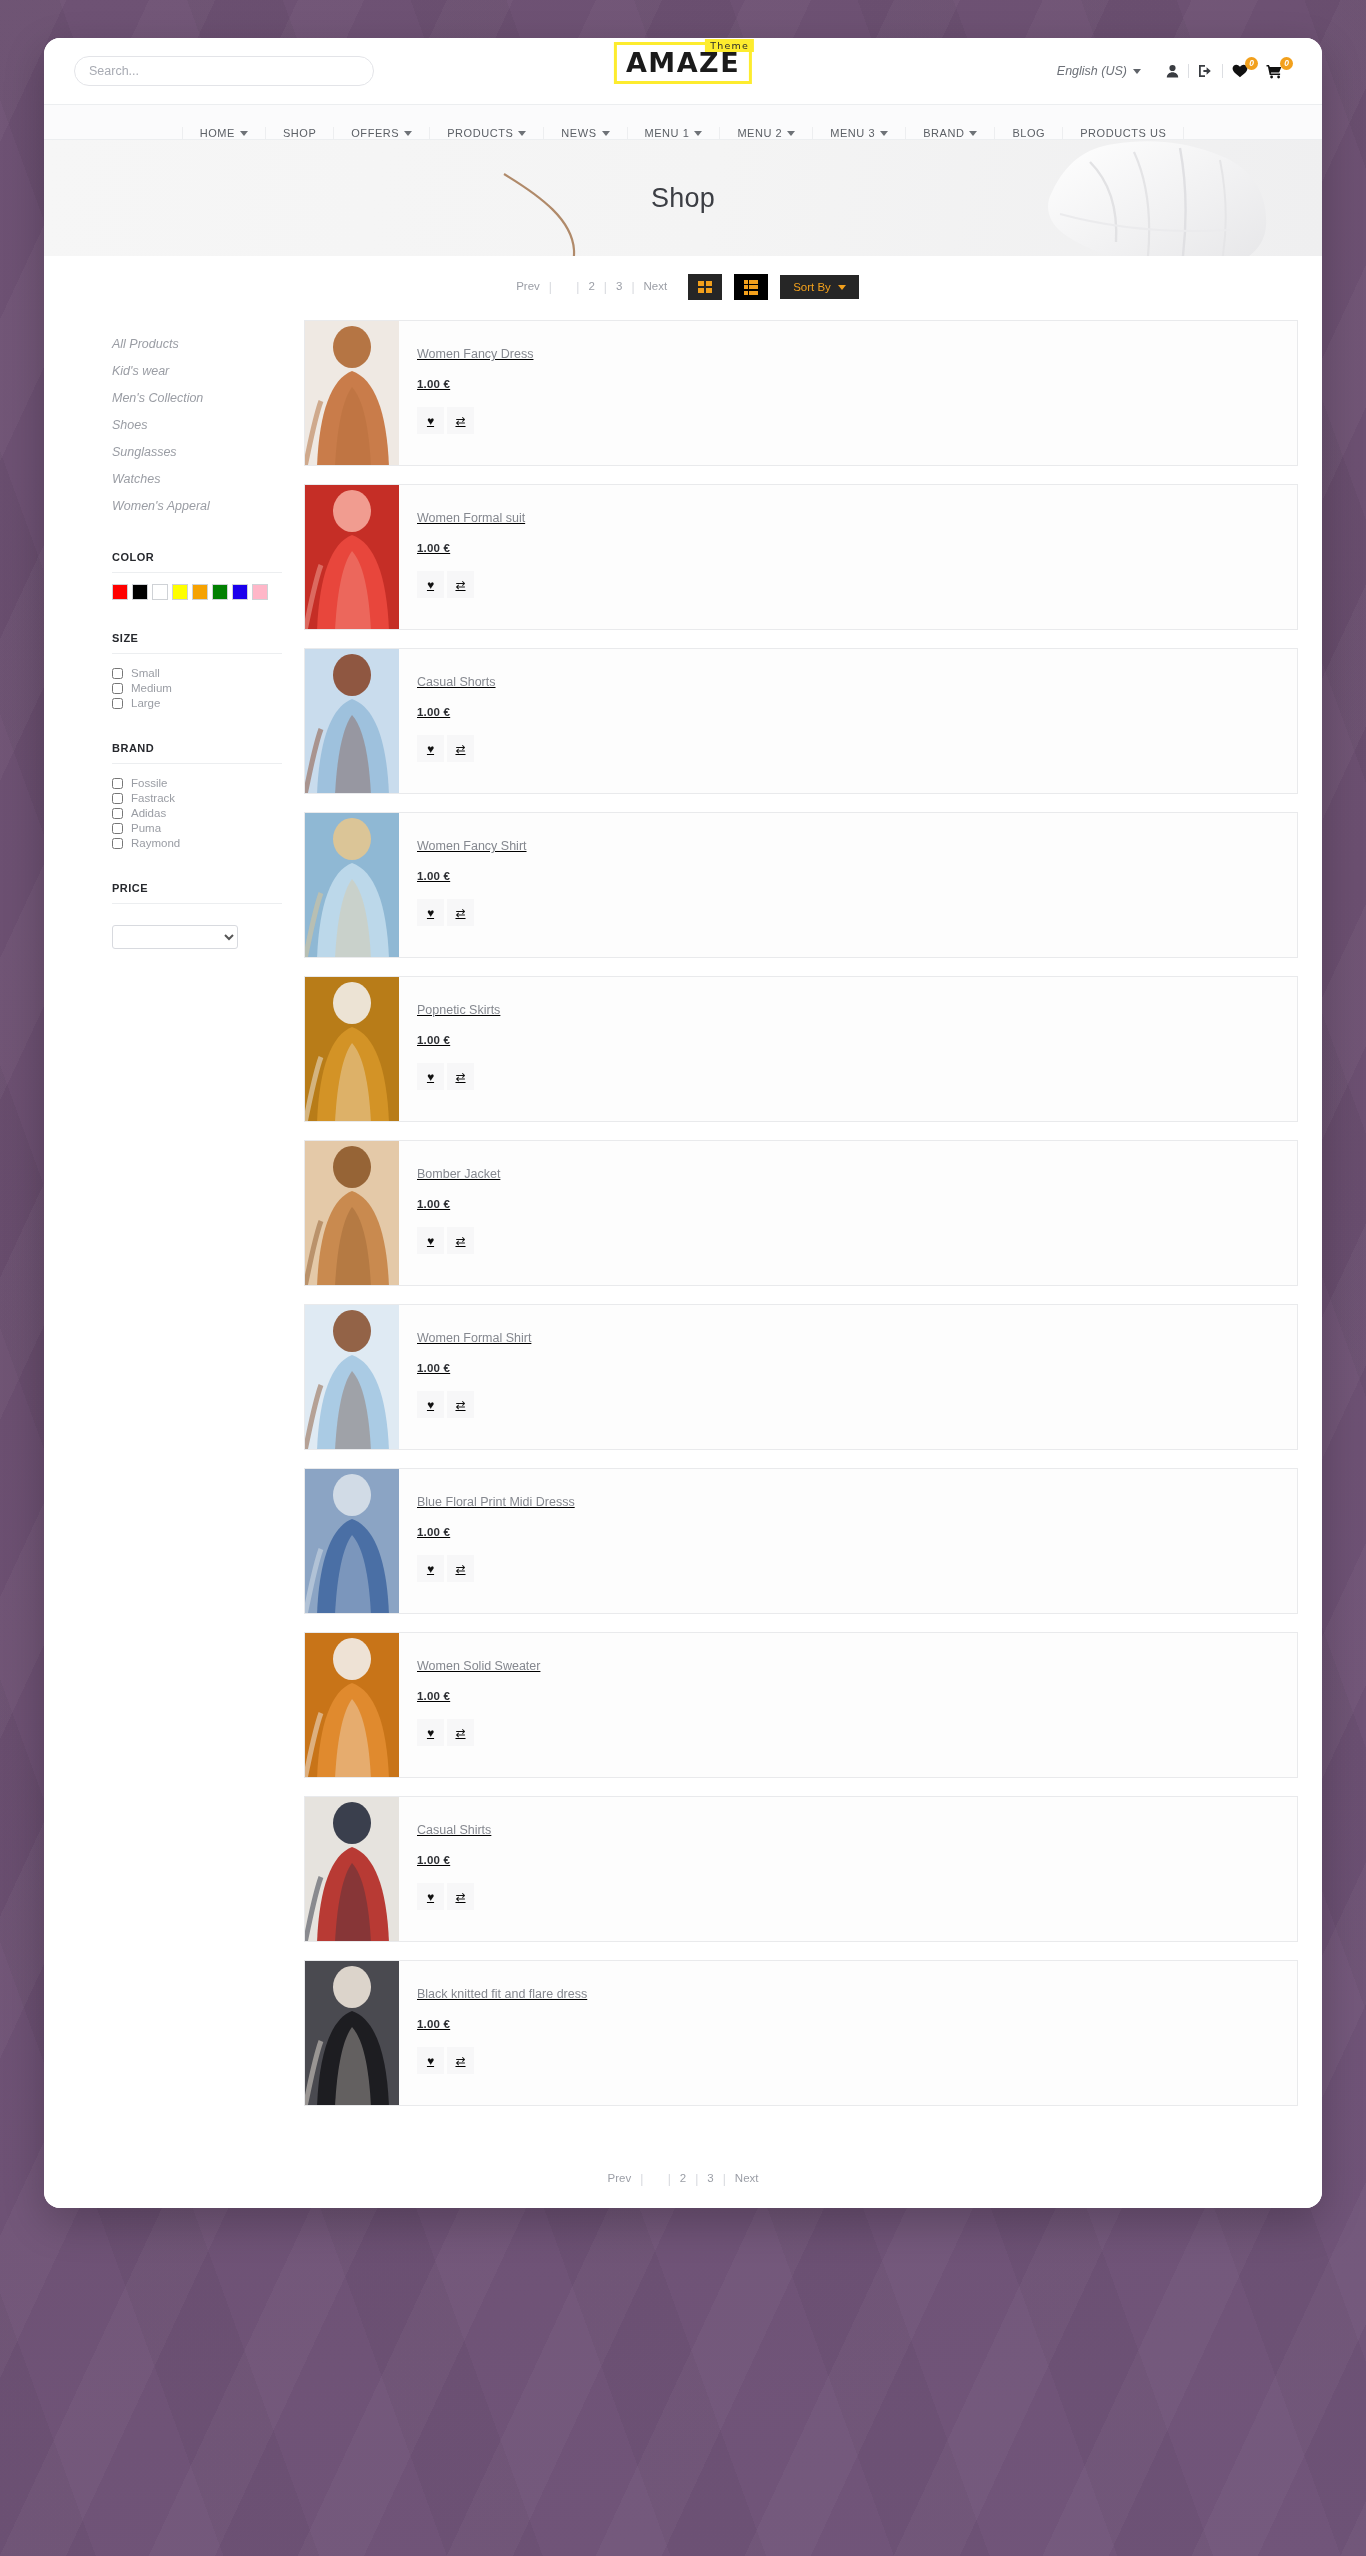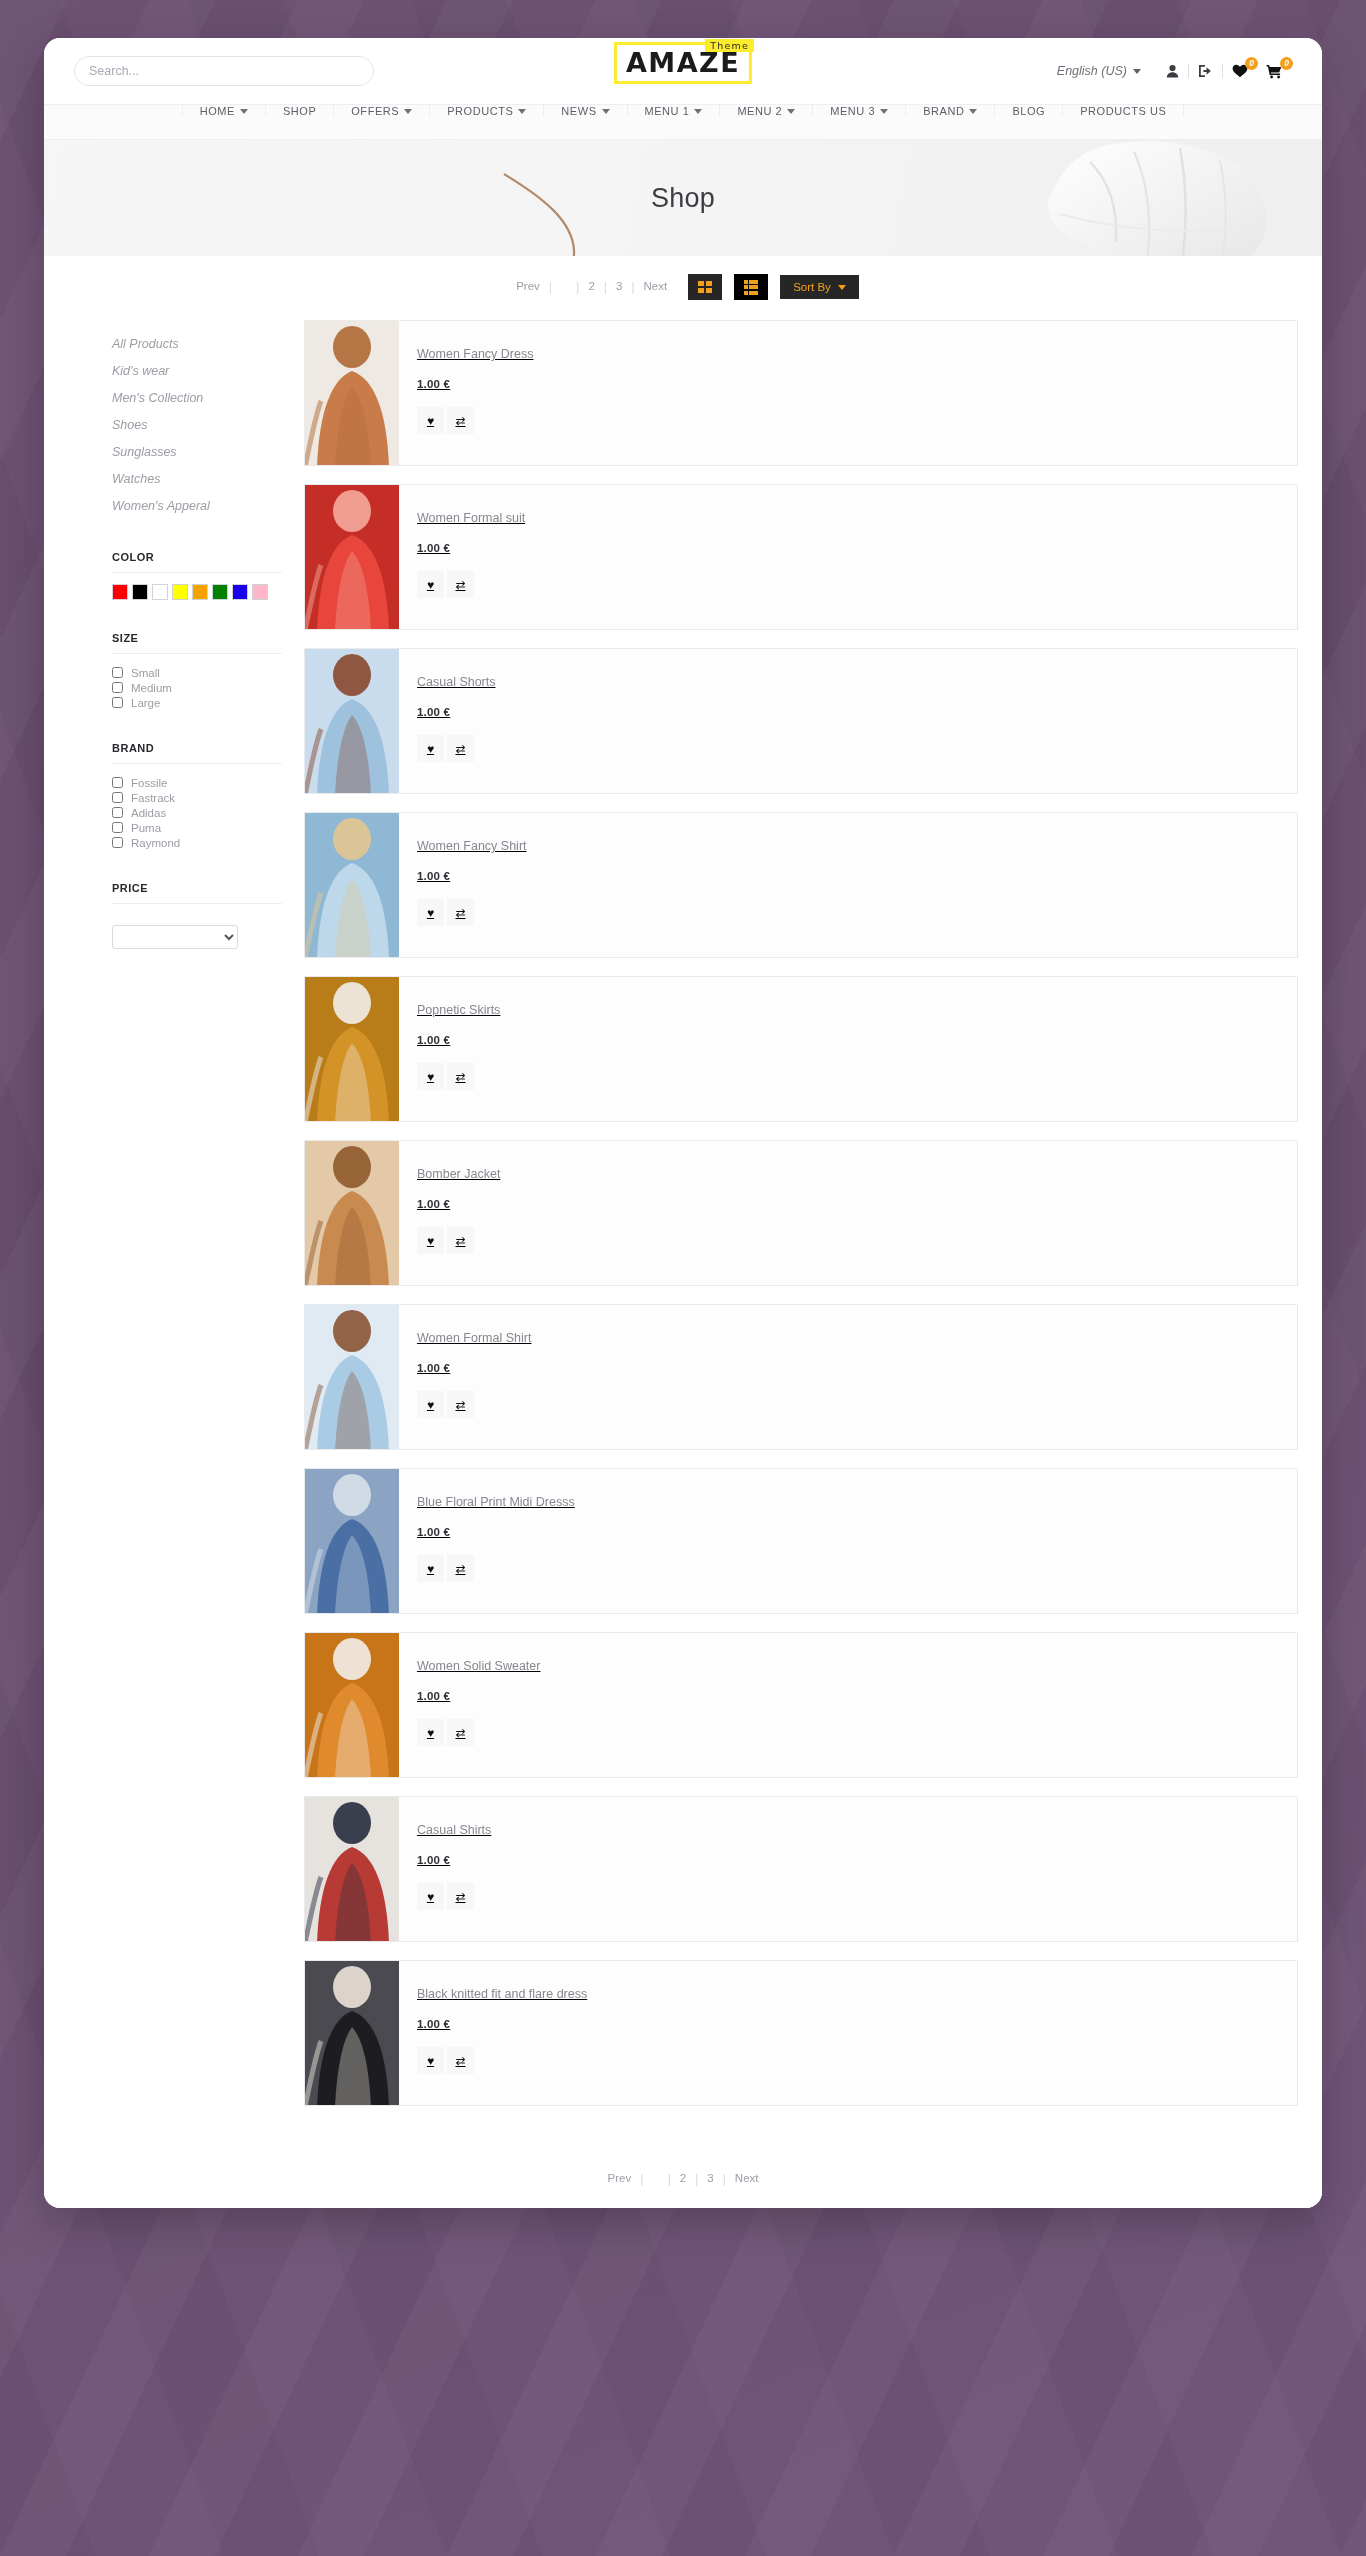--- a/index.html
+++ b/index.html
@@ -139,21 +139,21 @@
     font-weight: bold;
   }
 
   
   .navbar {
     height: 36px;
     border-top: 1px solid #eceef0;
     border-bottom: 1px solid #eceef0;
     background: #fbfbfc;
     display: flex;
-    align-items: flex-start;
+    align-items: flex-end;
     justify-content: center;
   }
   .nav-item {
     display: flex;
     align-items: center;
     gap: 5px;
     padding: 0 17px;
     font-size: 11px;
     letter-spacing: 0.55px;
     color: #5c6066;
@@ -262,21 +262,21 @@
     font-weight: bold;
     color: #26282d;
     letter-spacing: 0.5px;
     margin-top: 32px;
   }
   .filter-rule { height: 1px; background: #eceef0; margin: 9px 0 11px 0; }
   .swatches { display: flex; gap: 4px; }
   .sw { width: 16px; height: 16px; border: 1px solid #cfd2d6; cursor: pointer; }
   .chk-row {
     display: flex;
-    align-items: center;
+    align-items: flex-end;
     gap: 8px;
     font-size: 11.5px;
     color: #9a9da4;
     padding: 1.5px 0;
   }
   .chk-row input { width: 11px; height: 11px; cursor: pointer; }
   .price-sel {
     margin-top: 10px;
     width: 126px;
     height: 24px;

